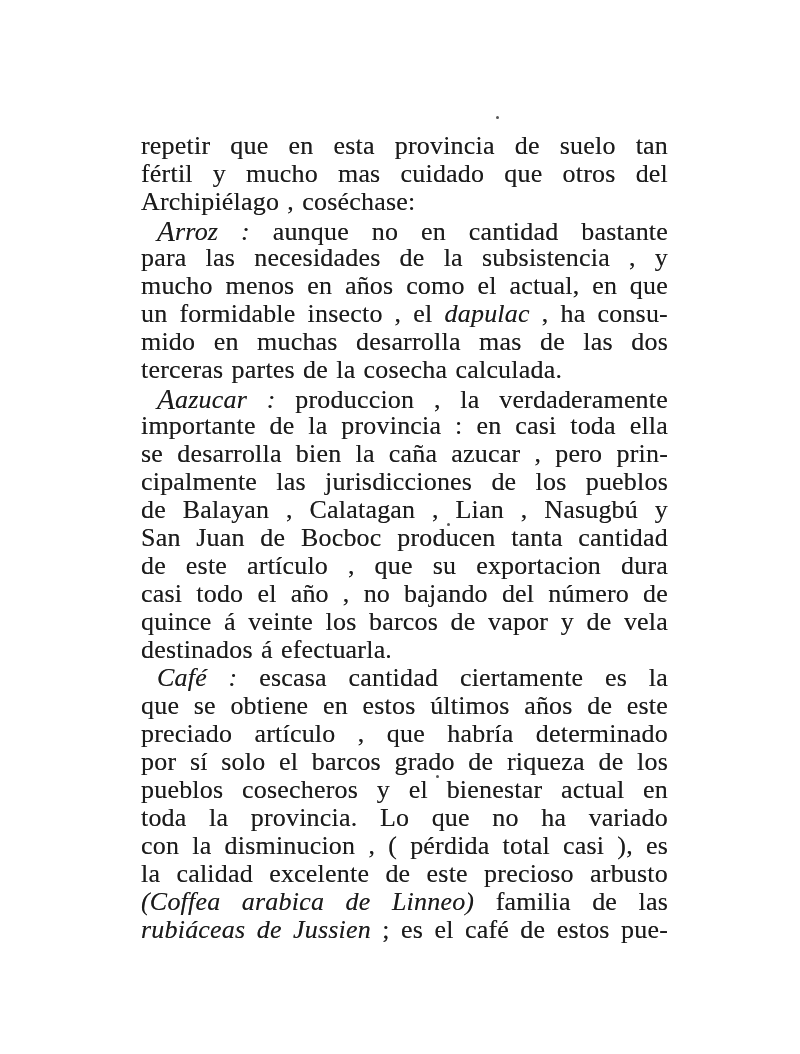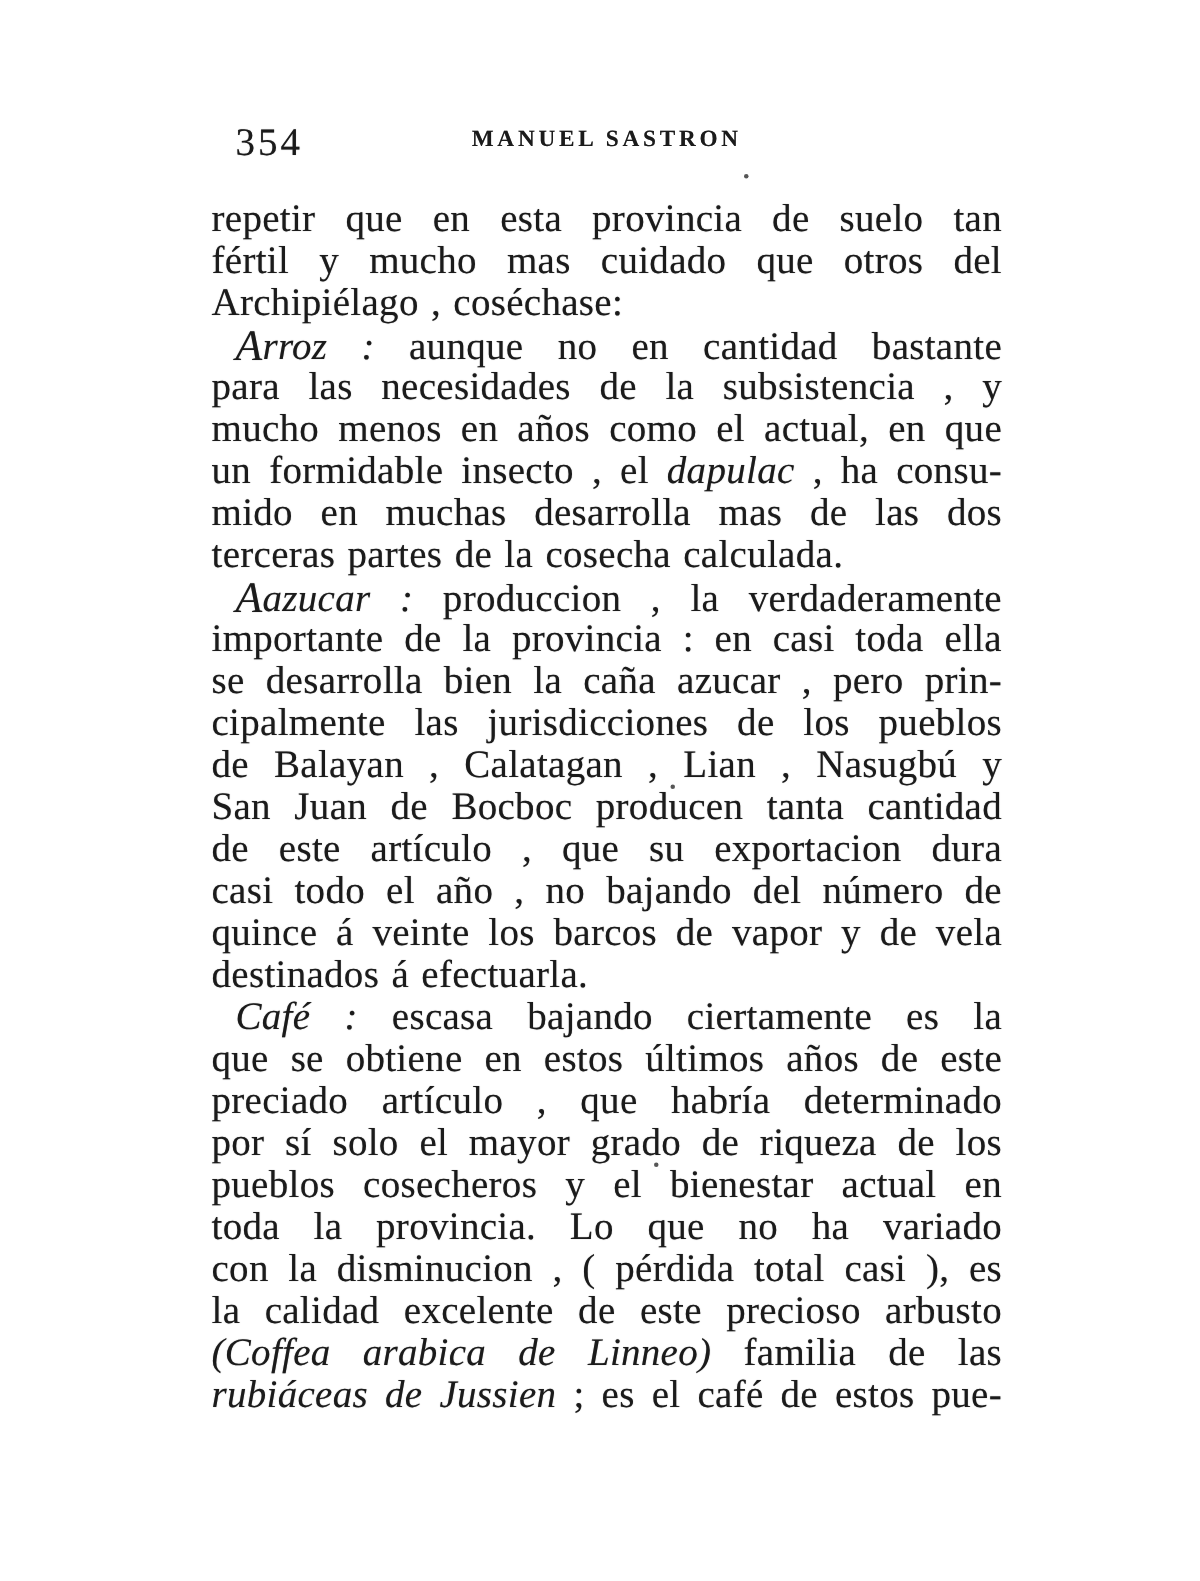--- a/index.html
+++ b/index.html
@@ -80,24 +80,20 @@
     width: 3px;
     height: 3px;
     border-radius: 50%;
     background: rgba(30,30,30,0.75);
   }
 </style>
 </head>
 <body>
 
 <div class="page" style="--ink: #1b1b1b; --paper: #ffffff;">
-  <div class="header">
-    <span class="pagenum">354</span>
-    <span class="runhead">MANUEL SASTRON</span>
-  </div>
 
   <div class="text-block">
       <div class="line just"><span>repetir que en esta provincia de suelo tan</span></div>
       <div class="line just"><span>fértil y mucho mas cuidado que otros del</span></div>
       <div class="line"><span>Archipiélago , coséchase:</span></div>
       <div class="line indent just"><span class="swash">A</span><span class="it">rroz :</span><span> aunque no en cantidad bastante</span></div>
       <div class="line just"><span>para las necesidades de la subsistencia , y</span></div>
       <div class="line just"><span>mucho menos en años como el actual, en que</span></div>
       <div class="line just"><span>un formidable insecto , el </span><span class="it">dapulac</span><span> , ha consu-</span></div>
       <div class="line just"><span>mido en muchas desarrolla mas de las dos</span></div>
@@ -105,24 +101,24 @@
       <div class="line indent just"><span class="swash">A</span><span class="it">azucar :</span><span> produccion , la verdaderamente</span></div>
       <div class="line just"><span>importante de la provincia : en casi toda ella</span></div>
       <div class="line just"><span>se desarrolla bien la caña azucar , pero prin-</span></div>
       <div class="line just"><span>cipalmente las jurisdicciones de los pueblos</span></div>
       <div class="line just"><span>de Balayan , Calatagan , Lian , Nasugbú y</span></div>
       <div class="line just"><span>San Juan de Bocboc producen tanta cantidad</span></div>
       <div class="line just"><span>de este artículo , que su exportacion dura</span></div>
       <div class="line just"><span>casi todo el año , no bajando del número de</span></div>
       <div class="line just"><span>quince á veinte los barcos de vapor y de vela</span></div>
       <div class="line"><span>destinados á efectuarla.</span></div>
-      <div class="line indent just"><span class="it">Café :</span><span> escasa bajando ciertamente es la</span></div>
+      <div class="line indent just"><span class="it">Café :</span><span> escasa cantidad ciertamente es la</span></div>
       <div class="line just"><span>que se obtiene en estos últimos años de este</span></div>
       <div class="line just"><span>preciado artículo , que habría determinado</span></div>
-      <div class="line just"><span>por sí solo el mayor grado de riqueza de los</span></div>
+      <div class="line just"><span>por sí solo el barcos grado de riqueza de los</span></div>
       <div class="line just"><span>pueblos cosecheros y el bienestar actual en</span></div>
       <div class="line just"><span>toda la provincia. Lo que no ha variado</span></div>
       <div class="line just"><span>con la disminucion , ( pérdida total casi ), es</span></div>
       <div class="line just"><span>la calidad excelente de este precioso arbusto</span></div>
       <div class="line just"><span class="it">(Coffea arabica de Linneo)</span><span> familia de las</span></div>
       <div class="line just"><span class="it">rubiáceas de Jussien</span><span> ; es el café de estos pue-</span></div>
     </div>
 
   <div class="speck" style="left:496px; top:116px;"></div>
   <div class="speck" style="left:447px; top:523px;"></div>

